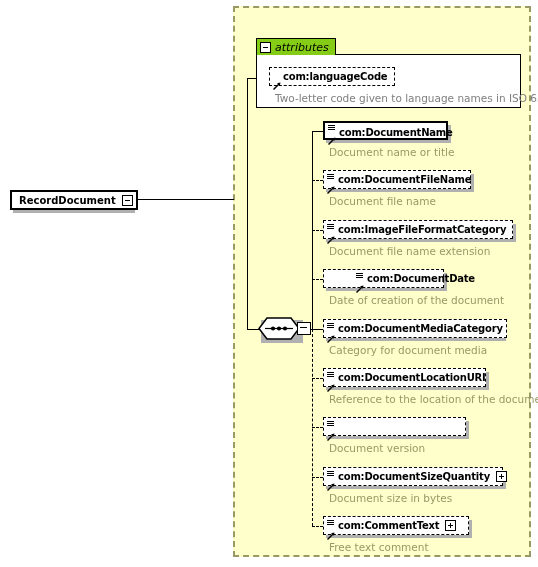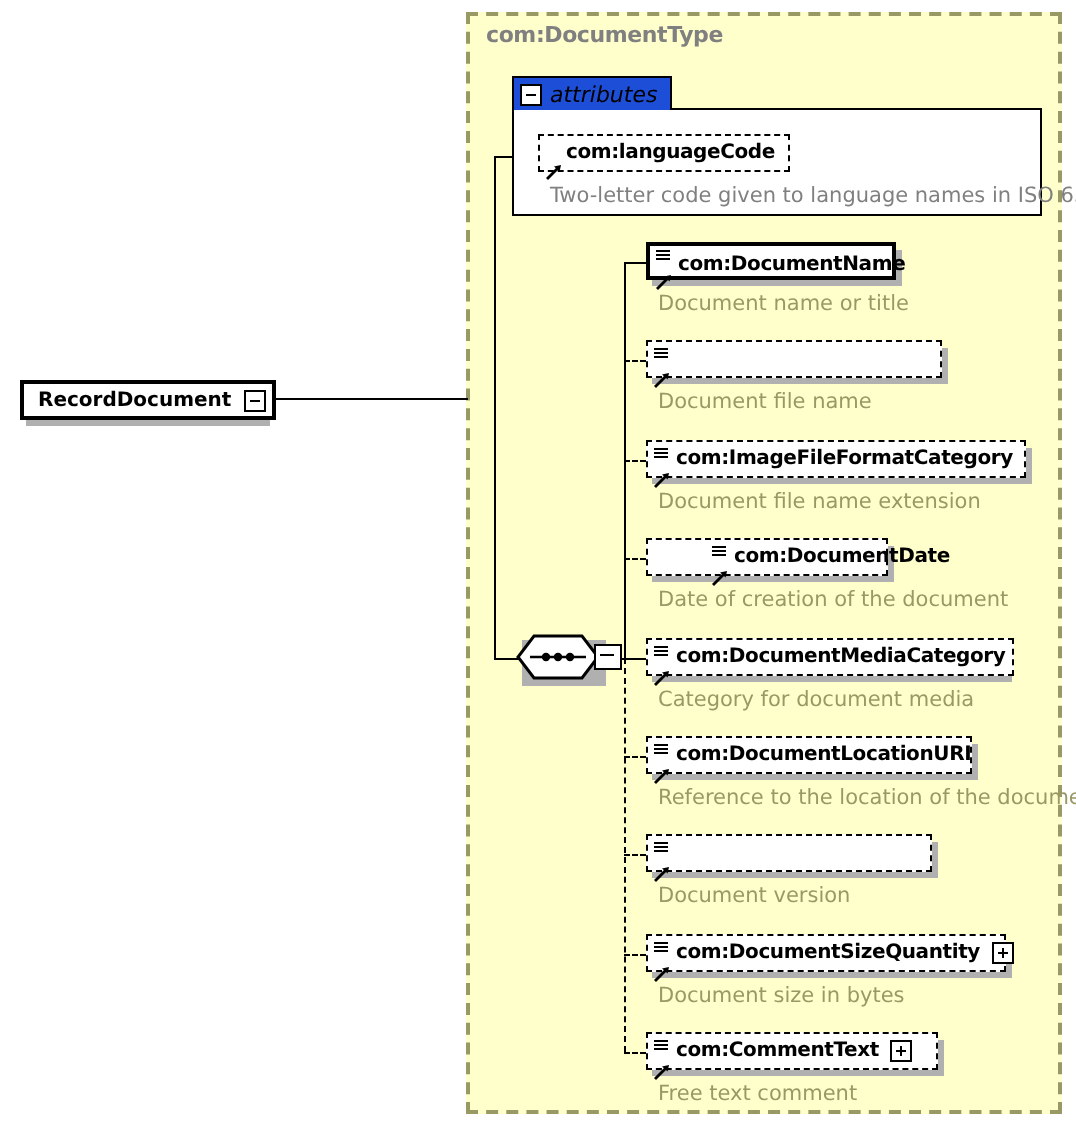--- a/index.html
+++ b/index.html
@@ -43,21 +43,21 @@
     letter-spacing: -0.2px;
     white-space: nowrap;
   }
 
   
   .attr-tab {
     position: absolute;
     left: 256px;
     top: 38px;
     height: 17px;
-    background: #1d4ed8;
+    background: #84cc16;
     border: 1px solid #000000;
     border-bottom: none;
     box-sizing: border-box;
     padding: 0 6px 0 3px;
     display: flex;
     align-items: center;
     gap: 4px;
     z-index: 4;
   }
   .attr-tab-label {
@@ -279,21 +279,20 @@
   .line-v.dash {
     border-left: 1px dashed #000000;
   }
 </style>
 </head>
 <body>
 
 <div id="canvas">
 
   <div class="type-container"></div>
-  <div class="type-title">com:DocumentType</div>
 
   <div class="line-h" style="left:134px; top:199px; width:100px;"></div>
 
   <div class="line-v" style="left:247px; top:78px; height:251px;"></div>
   <div class="line-h" style="left:247px; top:78px; width:22px;"></div>
   <div class="line-h" style="left:247px; top:329px; width:13px;"></div>
 
   <div class="line-h" style="left:311px; top:329px; width:12px;"></div>
   <div class="line-v" style="left:312px; top:131px; height:199px;"></div>
   <div class="line-v dash" style="left:312px; top:329px; height:197px;"></div>
@@ -357,20 +356,21 @@
       <div class="node dashed" style="left: 323px; top: 170px; width: 148px;">
         <span class="elem-icon">
           <i></i>
           <i></i>
           <i></i>
           <b><svg width="8" height="8" viewBox="0 0 8 8">
               <path d="M0.5 7.5 L6.5 1.5" stroke="#000" stroke-width="1.4" fill="none"></path>
               <path d="M7.5 0.5 L4.0 1.2 L6.8 3.8 Z" fill="#000"></path>
             </svg></b>
         </span>
+        <span class="node-label">com:DocumentFileName</span>
       </div>
       <div class="desc" style="left: 329px; top: 195px;">Document file name</div>
       <div class="line-h dash" style="left: 312px; top: 230px; width: 11px;"></div>
       <div class="node-shadow" style="left: 326px; top: 224px; width: 190px; height: 18px;"></div>
       <div class="node dashed" style="left: 323px; top: 220px; width: 190px;">
         <span class="elem-icon">
           <i></i>
           <i></i>
           <i></i>
           <b><svg width="8" height="8" viewBox="0 0 8 8">

